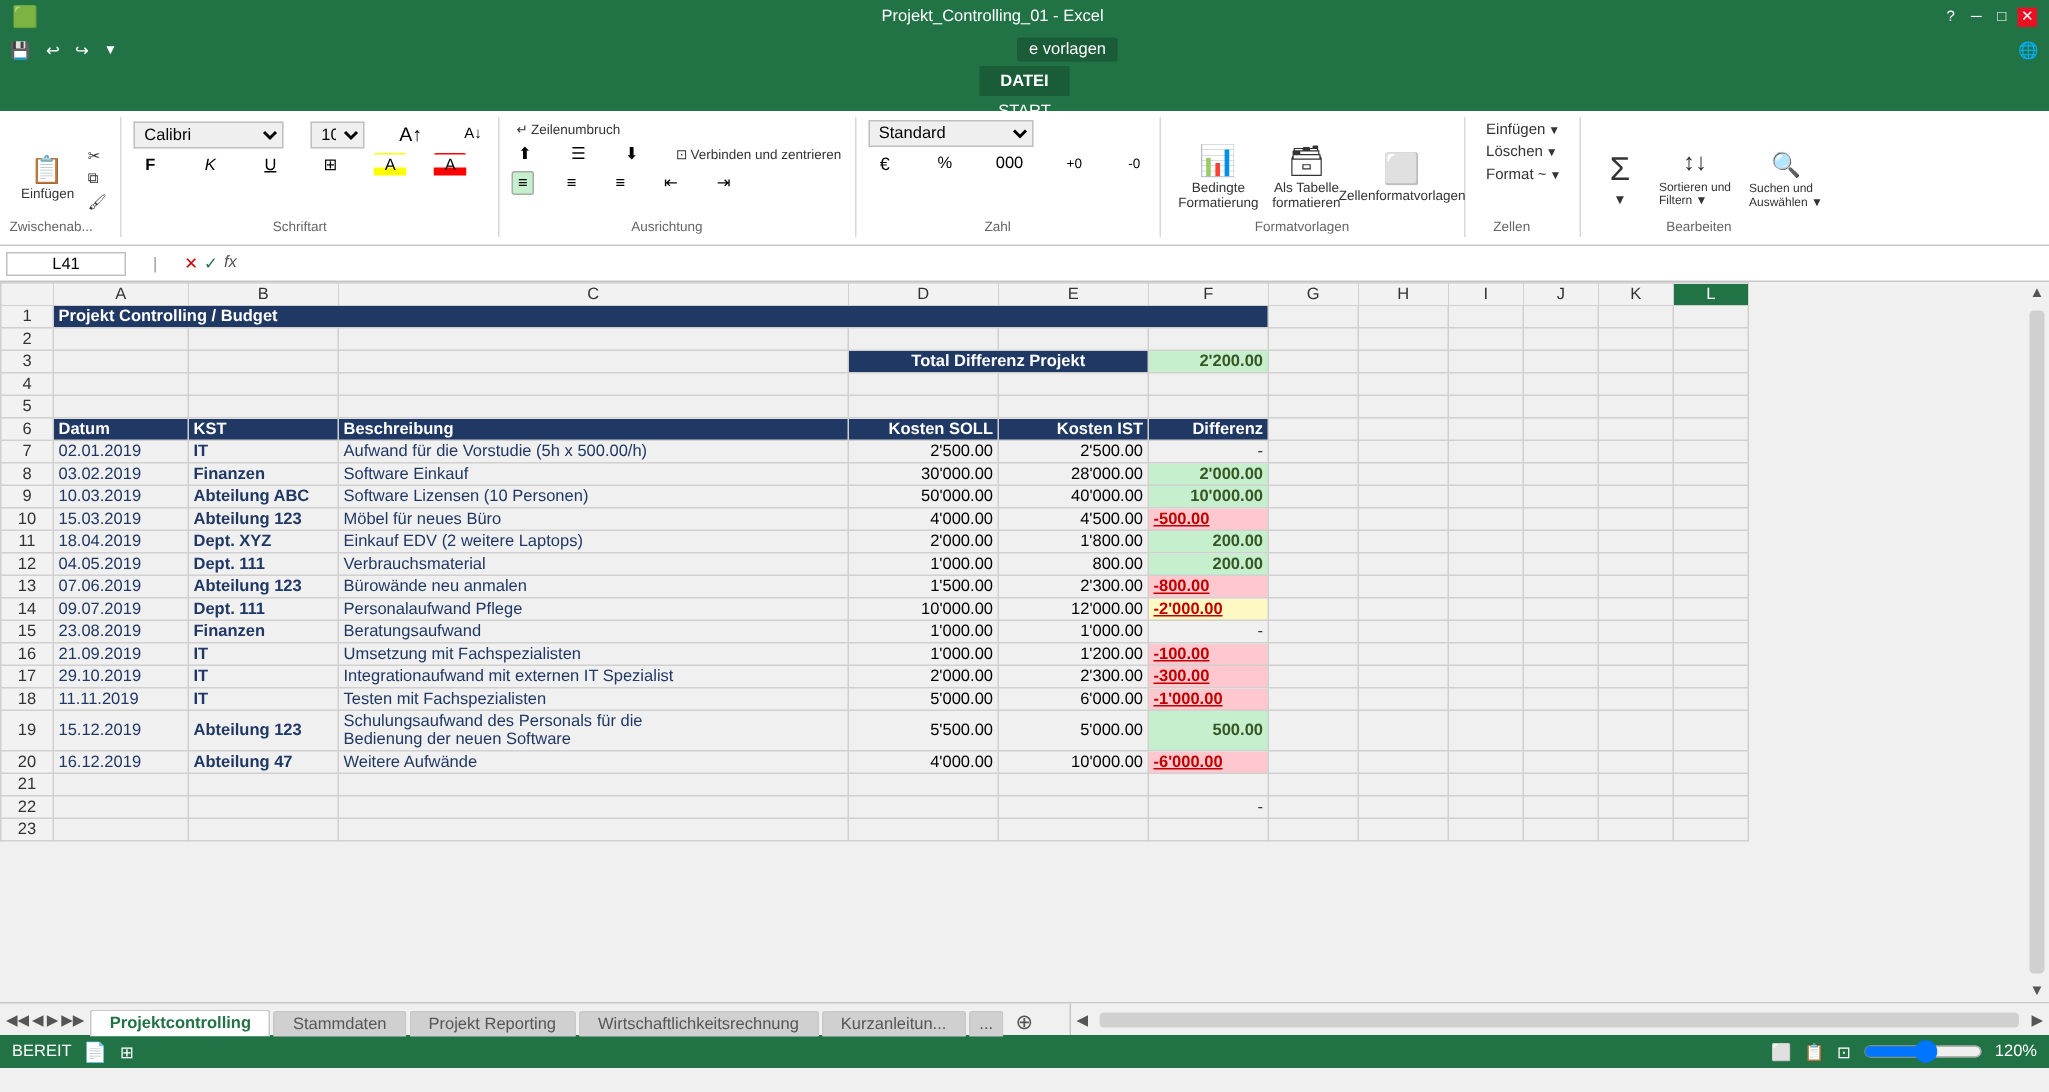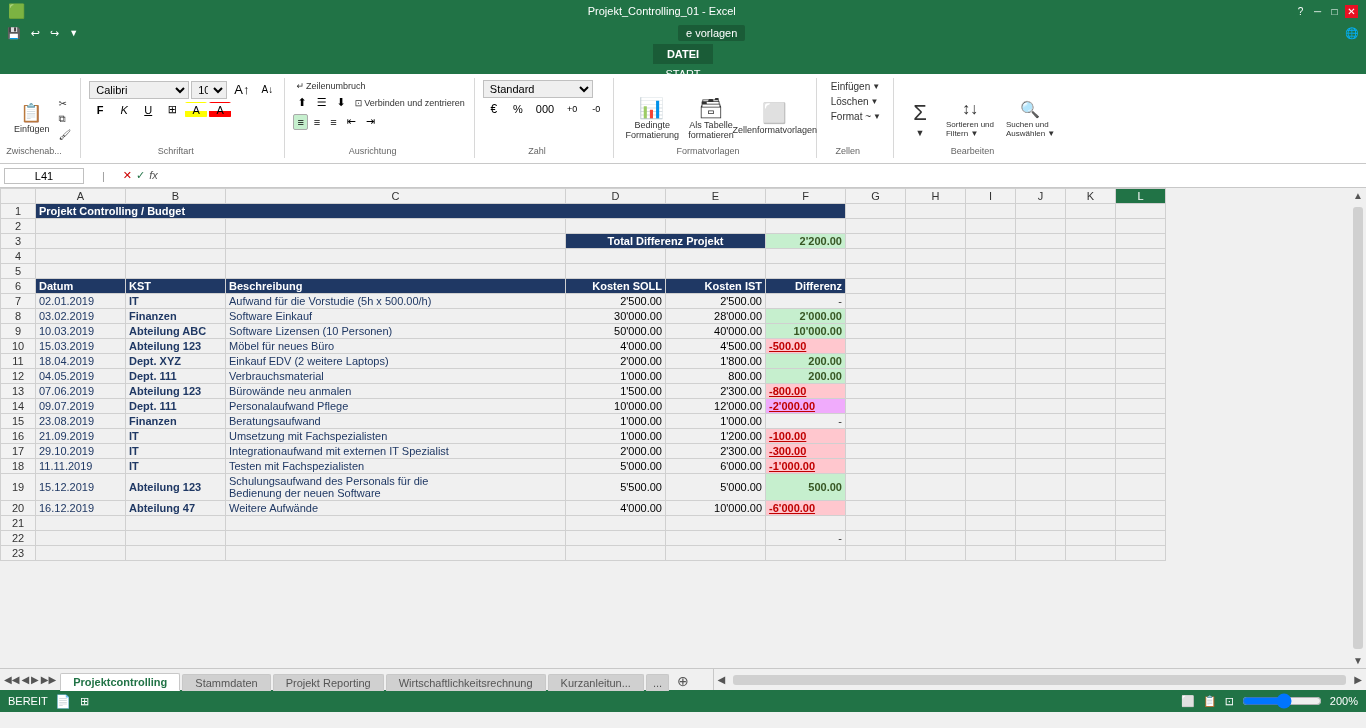--- a/index.html
+++ b/index.html
@@ -263,21 +263,21 @@
     .w-c { width: 340px; }
     .w-d { width: 100px; }
     .w-e { width: 100px; }
     .w-f { width: 80px; }
     .w-g { width: 60px; }
     .w-h { width: 60px; }
     .w-i { width: 50px; }
     .w-j { width: 50px; }
     .w-k { width: 50px; }
     .w-l { width: 50px; }
-    .font-row { display: flex; align-items: center; gap: 2px; }
+    .font-row { display: flex; align-items: center; gap: 18px; }
     .font-select {
       width: 100px;
       font-size: 11px;
       border: 1px solid #c0c0c0;
       padding: 1px 2px;
     }
     .font-size-select {
       width: 36px;
       font-size: 11px;
       border: 1px solid #c0c0c0;
@@ -801,21 +801,21 @@
           <td></td>
         </tr>
 
         <tr>
           <td class="row-header">14</td>
           <td class="cell-date">09.07.2019</td>
           <td class="cell-kst">Dept. 111</td>
           <td class="cell-desc">Personalaufwand Pflege</td>
           <td class="cell-num">10'000.00</td>
           <td class="cell-num">12'000.00</td>
-          <td class="cell-diff-neg" style="background:#f0abfc;">-2'000.00</td>
+          <td class="cell-diff-neg" style="background:#fef9c3;">-2'000.00</td>
           <td></td>
           <td></td>
           <td></td>
           <td></td>
           <td></td>
           <td></td>
         </tr>
 
         <tr>
           <td class="row-header">15</td>
@@ -997,15 +997,15 @@
   <div class="status-left">
     <span>BEREIT</span>
     <span style="font-size:13px; cursor:pointer;">📄</span>
     <span style="font-size:11px; cursor:pointer;">⊞</span>
   </div>
   <div class="status-right">
     <span style="cursor:pointer;">⬜</span>
     <span style="cursor:pointer;">📋</span>
     <span style="cursor:pointer;">⊡</span>
     <input type="range" min="10" max="200" value="110" style="width: 80px; cursor: pointer;">
-    <span>200%</span>
+    <span>120%</span>
   </div>
 </div>
 
 </body></html>

